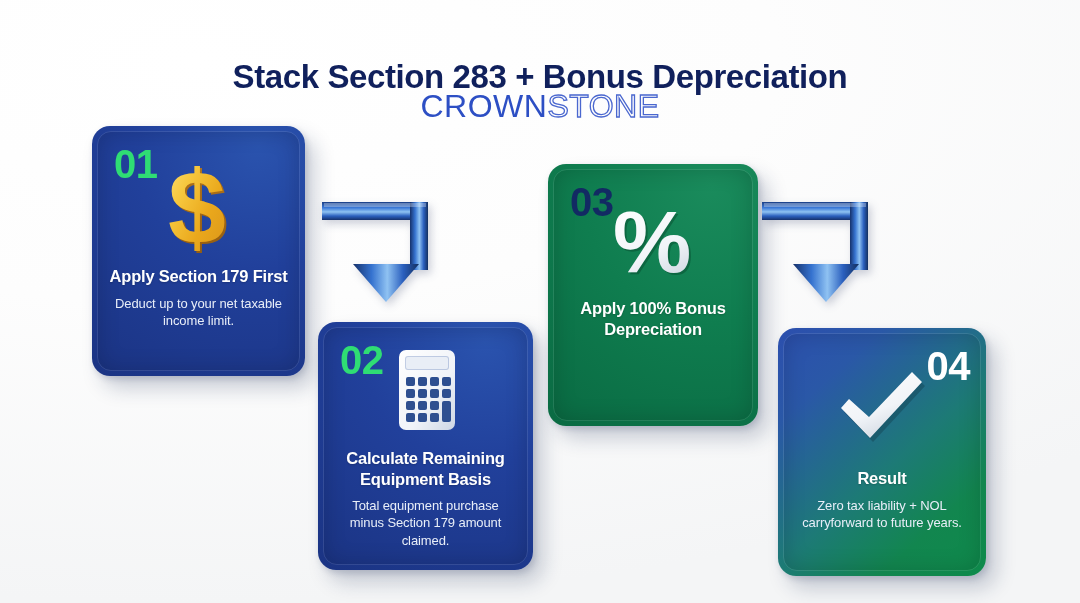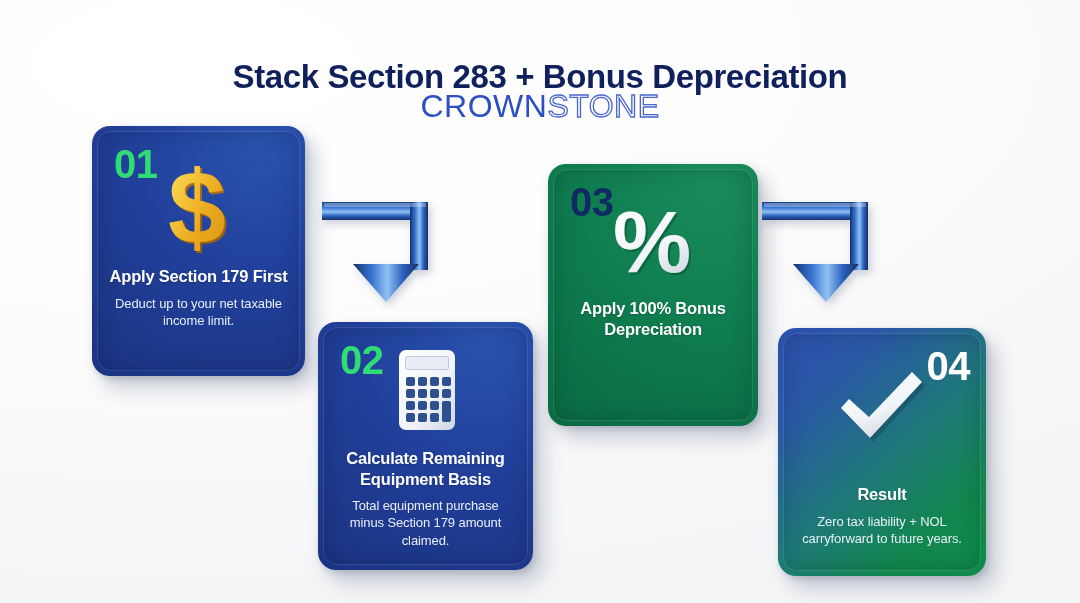--- a/index.html
+++ b/index.html
@@ -148,21 +148,21 @@
   #card-04 { left: 778px; top: 328px; width: 208px; height: 248px; }
 
   
   #card-01 .icon-wrap { margin-top: -30px; }
   #card-01 .card-title { margin-top: 6px; }
   #card-02 .icon-wrap { margin-top: -34px; }
   #card-02 .card-title { margin-top: 14px; }
   #card-03 .icon-wrap { margin-top: -28px; }
   #card-03 .card-title { margin-top: 8px; }
   #card-04 .icon-wrap { margin-top: -22px; }
-  #card-04 .card-title { margin-top: 36px; }
+  #card-04 .card-title { margin-top: 20px; }
 
   
   .arrow {
     position: absolute;
     z-index: 3;
     filter: drop-shadow(3px 4px 4px rgba(30,45,90,0.22));
   }
   #arrow-1 { left: 316px; top: 196px; }
   #arrow-2 { left: 756px; top: 196px; }
 </style>

